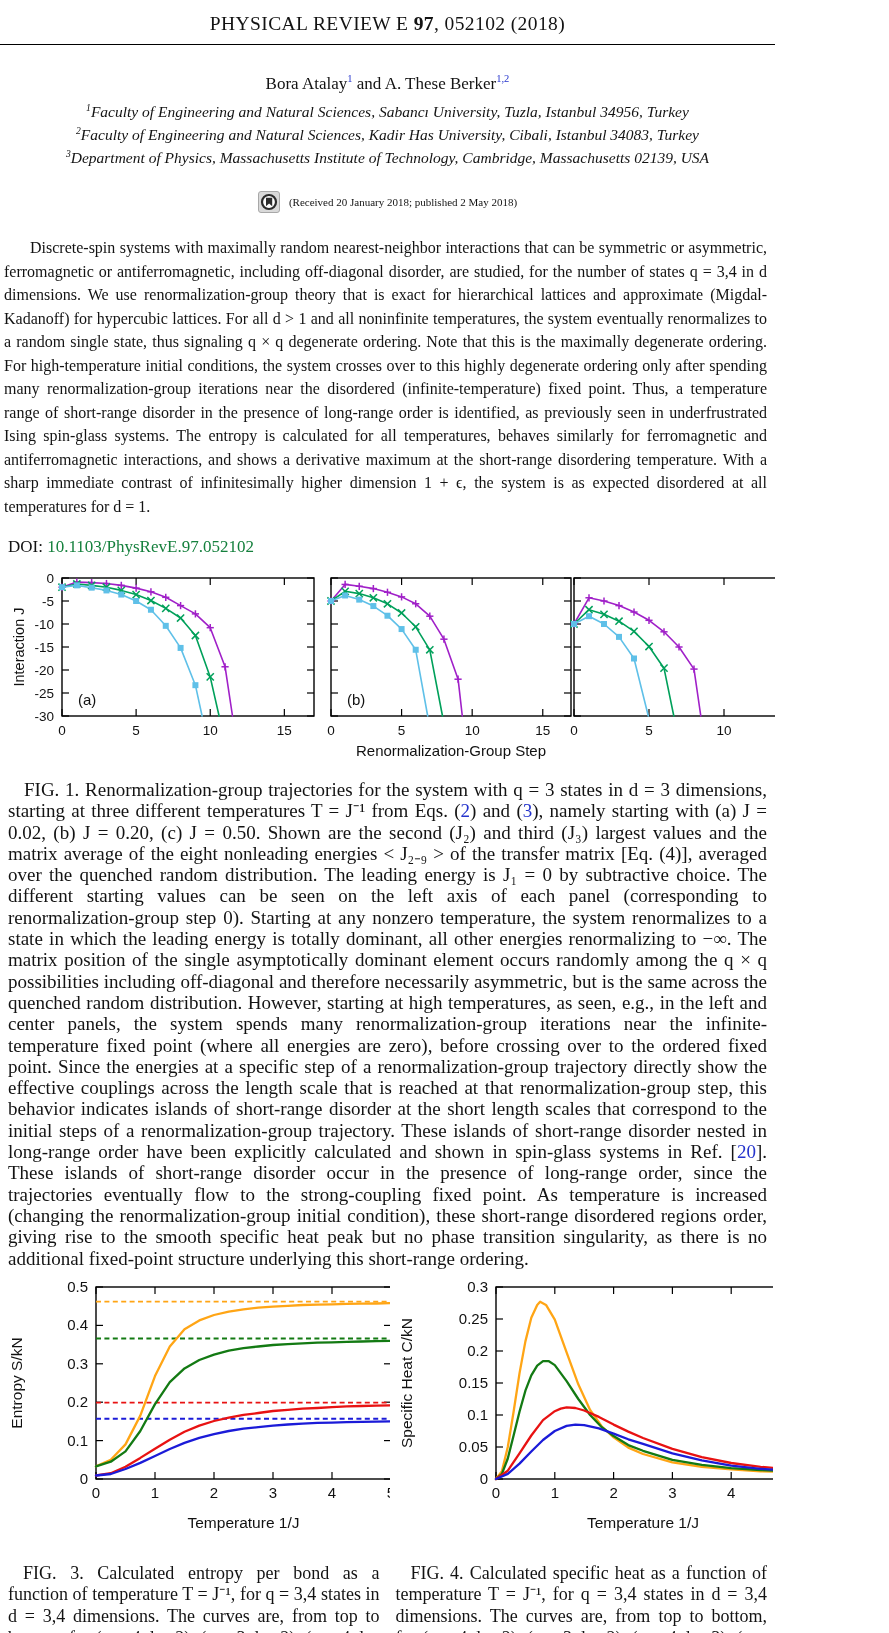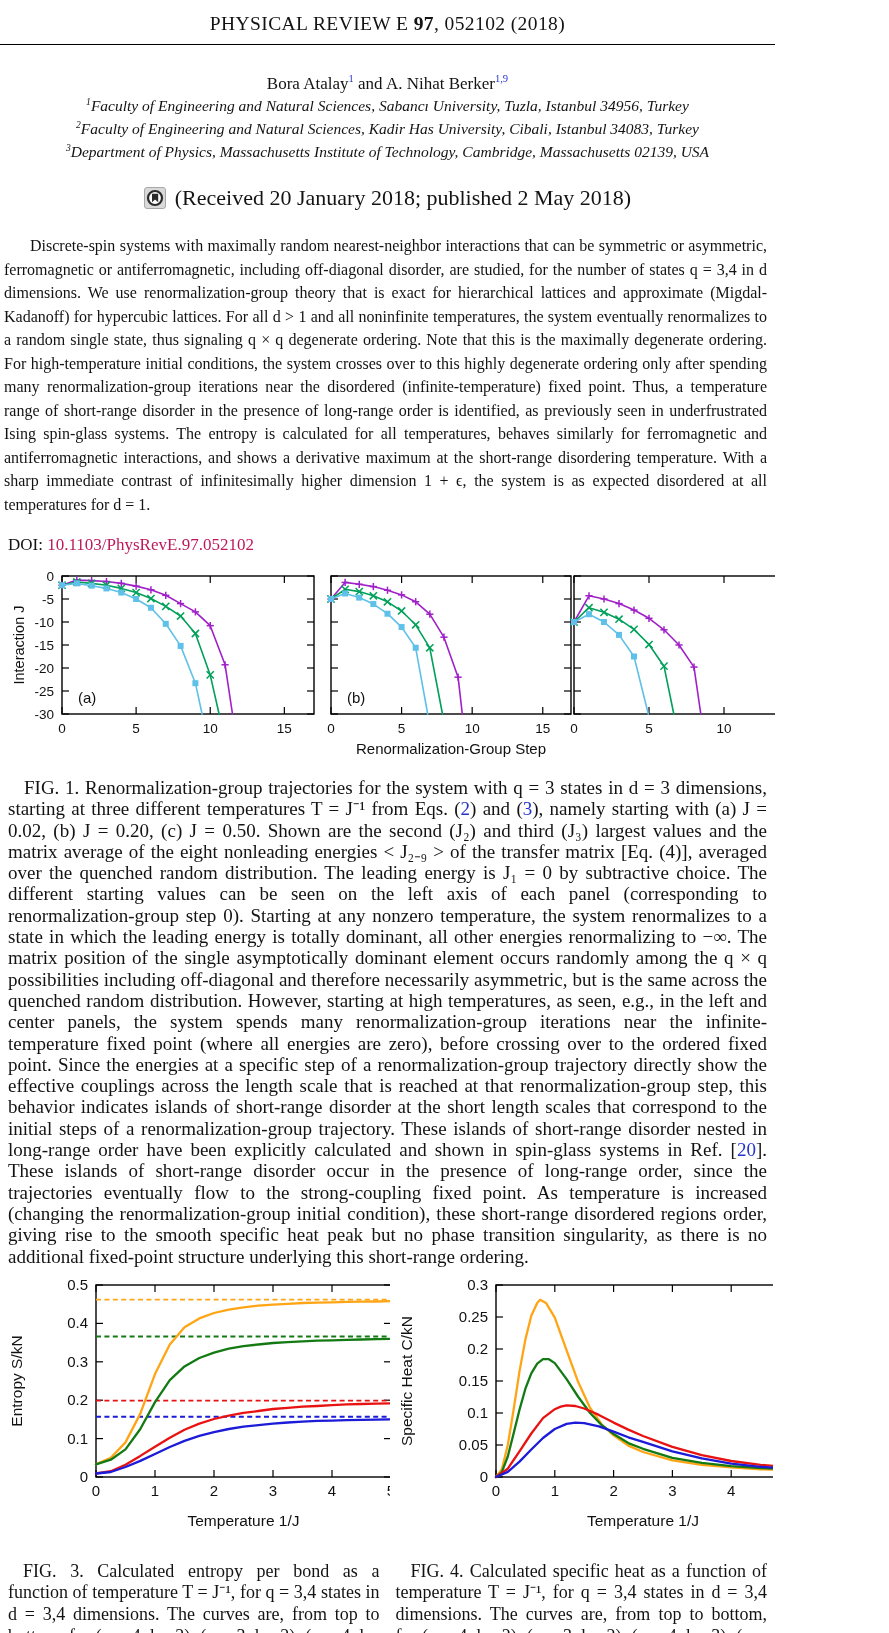--- a/index.html
+++ b/index.html
@@ -6,27 +6,27 @@
   body{width:889px;color:#131313;font-family:"Liberation Serif",serif;-webkit-font-smoothing:antialiased;}
   .page{width:775px;overflow:hidden;background:#fff;}
 
   .journal-header{text-align:center;font-size:19.5px;letter-spacing:.4px;padding:13px 0 9px 0;border-bottom:1.6px solid #000;}
   .seg-bold{font-weight:bold;}
   .seg-link{color:#2433cc;cursor:pointer;}
   .seg-suplink{color:#2433cc;font-size:.62em;vertical-align:super;line-height:0;cursor:pointer;}
 
   .paper-title{margin:64px 26px 0 26px;text-align:center;font-size:24px;font-weight:bold;line-height:34px;}
   .authors{margin-top:29px;text-align:center;font-size:17px;}
-  .affiliations{text-align:center;font-style:italic;font-size:15.5px;line-height:23px;}
+  .affiliations{margin-top:6px;text-align:center;font-style:italic;font-size:15.5px;line-height:23px;}
   .affiliations sup{font-size:.62em;line-height:0;}
-  .received-row{margin-top:22px;display:flex;justify-content:center;align-items:center;gap:9px;font-size:22px;}
+  .received-row{margin-top:22px;display:flex;justify-content:center;align-items:center;gap:9px;font-size:11px;}
   .cm-box{display:inline-flex;}
   .abstract{margin:23px 8px 0 4px;text-align:justify;text-indent:26px;font-size:16px;line-height:23.5px;}
   .doi-line{margin:19px 8px 0 8px;font-size:17px;}
-  .doi-link{color:#be185d;text-decoration:none;cursor:pointer;}
+  .doi-link{color:#15803d;text-decoration:none;cursor:pointer;}
 
   .fig1-wrap{margin:13px 0 0 8px;}
   .fig-caption{margin:9px 8px 0 8px;font-size:19px;line-height:21.3px;text-align:justify;text-indent:16px;}
   .fig-caption .seg-link{color:#2433cc;}
 
   .figrow{display:flex;margin-top:10px;padding:0 2px;gap:2px;}
   .caption-row{display:flex;gap:16px;padding:0 8px;margin-top:2px;}
   .caption-col{width:50%;font-size:18px;line-height:21.6px;text-align:justify;text-indent:15px;}
 
   svg text{font-family:"Liberation Sans",sans-serif;fill:#111;}
@@ -34,21 +34,21 @@
 </head>
 <body>
 
 <div class="page">
 
   <div class="journal-header">
     <span><span>PHYSICAL REVIEW E </span><span class="seg-bold">97</span><span>, 052102 (2018)</span></span>
   </div>
 
 
-  <div class="authors"><span>Bora Atalay</span><span class="seg-suplink">1</span><span> and A. Nihat Berker</span><span class="seg-suplink">1,9</span></div>
+  <div class="authors"><span>Bora Atalay</span><span class="seg-suplink">1</span><span> and A. These Berker</span><span class="seg-suplink">1,2</span></div>
 
   <div class="affiliations">
     <div><sup>1</sup><span>Faculty of Engineering and Natural Sciences, Sabancı University, Tuzla, Istanbul 34956, Turkey</span></div>
     <div><sup>2</sup><span>Faculty of Engineering and Natural Sciences, Kadir Has University, Cibali, Istanbul 34083, Turkey</span></div>
     <div><sup>3</sup><span>Department of Physics, Massachusetts Institute of Technology, Cambridge, Massachusetts 02139, USA</span></div>
   </div>
 
   <div class="received-row">
     <span class="cm-box">
       <svg width="22" height="22" viewBox="0 0 22 22" aria-hidden="true">

